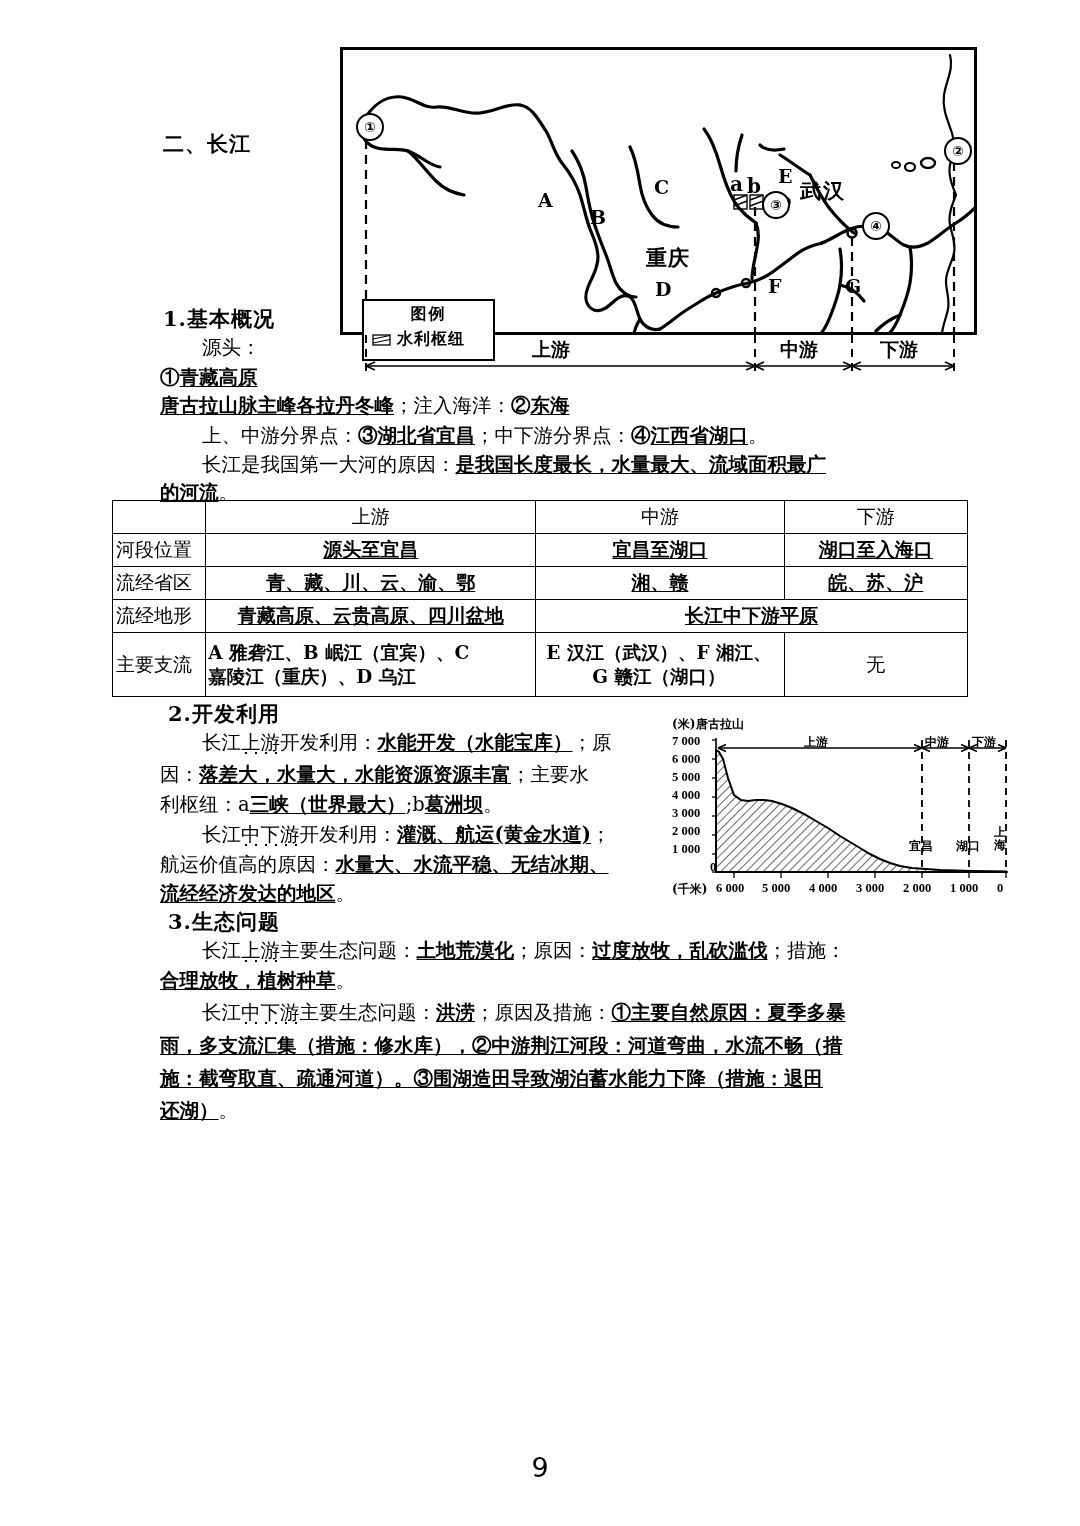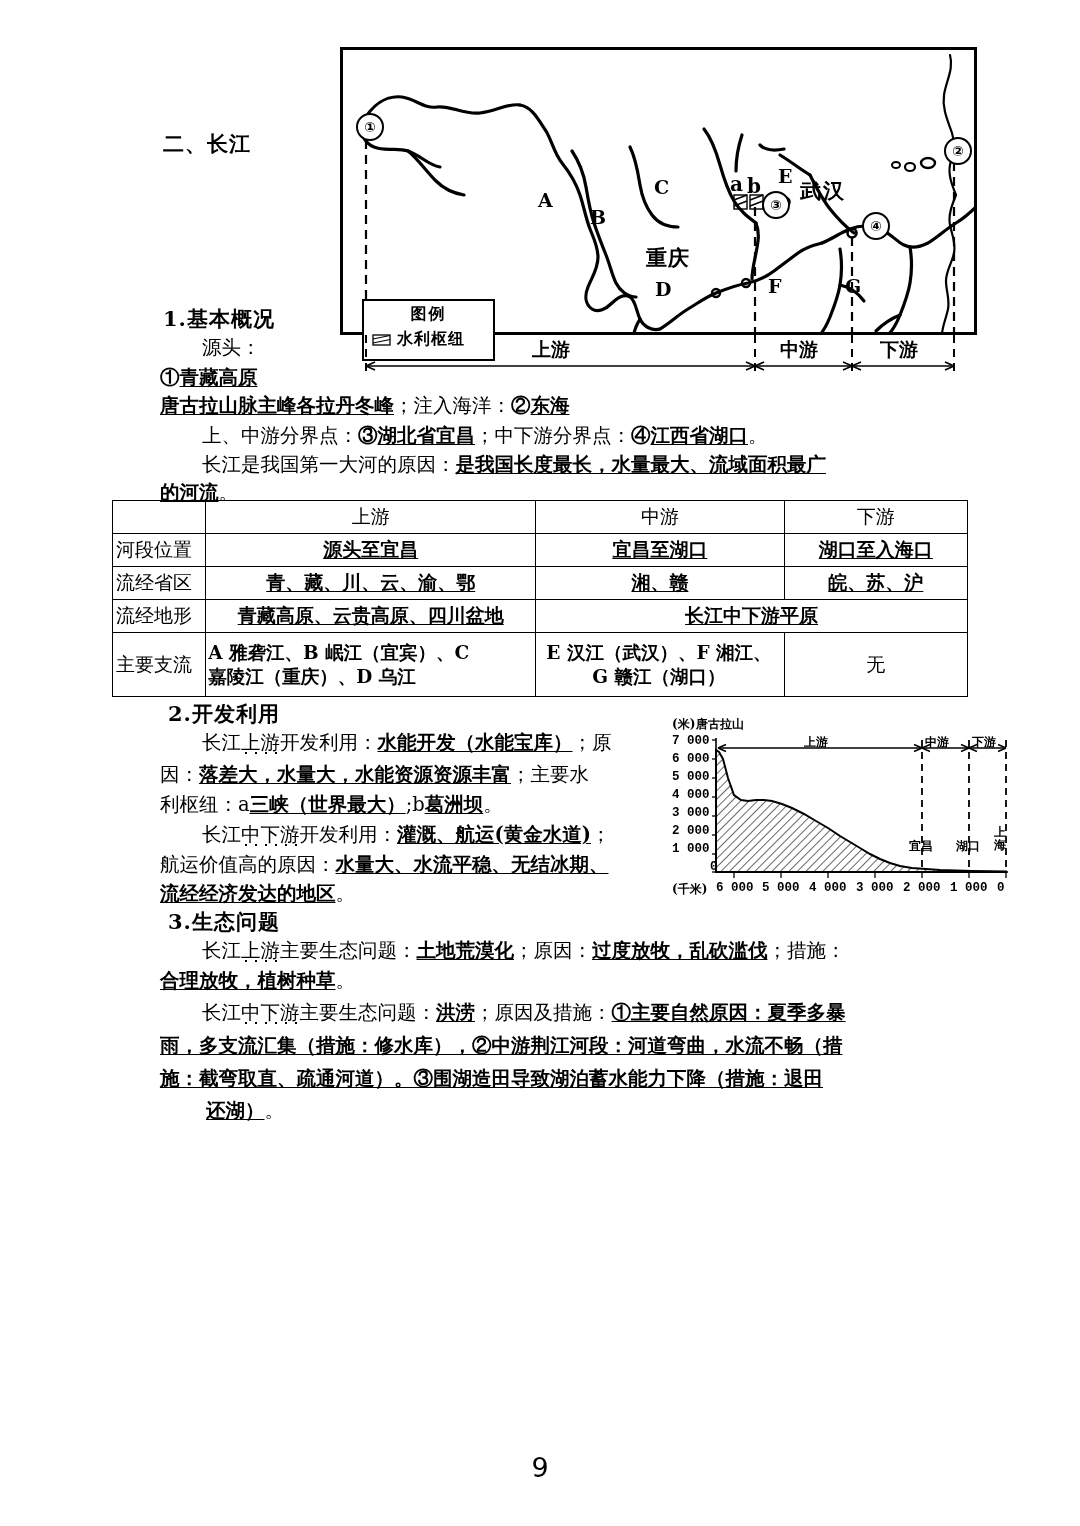--- a/index.html
+++ b/index.html
@@ -83,21 +83,21 @@
   #tbl .c2{width:336px;}
   #tbl .c3{width:250px;}
   #tbl .c4{width:182px;}
   #tbl .tall{height:64px;}
   #tbl .trib{font-weight:bold;font-size:18.5px;line-height:1.25;text-align:left;padding-left:2px;margin-top:27px;}
   #tbl .trib.ctr{text-align:center;}
 
   
   #chart{position:absolute;left:672px;top:716px;width:336px;height:182px;}
   .ctxt{position:absolute;font-family:"DejaVu Serif","Liberation Serif",serif;font-size:12px;font-weight:bold;color:#000;white-space:nowrap;}
-  .ctxt.n{font-family:Liberation Mono, monospace;font-size:12.5px;}
+  .ctxt.n{font-family:Liberation Serif, serif;font-size:12.5px;}
 
   
   #pageno{
     position:absolute;left:0;right:0;top:1452px;text-align:center;
     font-family:"DejaVu Sans","Liberation Sans",sans-serif;font-size:27px;
   }
 
   .tline{position:absolute;white-space:nowrap;}
 </style>
 </head>
@@ -424,19 +424,19 @@
   </div>
   <div class="body-txt tline" style="left:202px;top:1003px;">
     <span>长江</span><span class="dotted">中下游</span><span>主要生态问题：</span><span class="u">洪涝</span><span>；原因及措施：</span><span class="u">①主要自然原因：夏季多暴</span>
   </div>
   <div class="body-txt tline" style="left:160px;top:1036px;">
     <span class="u">雨，多支流汇集（措施：修水库），②中游荆江河段：河道弯曲，水流不畅（措</span>
   </div>
   <div class="body-txt tline" style="left:160px;top:1069px;">
     <span class="u">施：截弯取直、疏通河道）。③围湖造田导致湖泊蓄水能力下降（措施：退田</span>
   </div>
-  <div class="body-txt tline" style="left:160px;top:1101px;margin-left:46px;">
+  <div class="body-txt tline" style="left:160px;top:1101px;">
     <span class="u">还湖）</span><span>。</span>
   </div>
 
   <div id="pageno">9</div>
 
 </div>
 
 </body></html>

